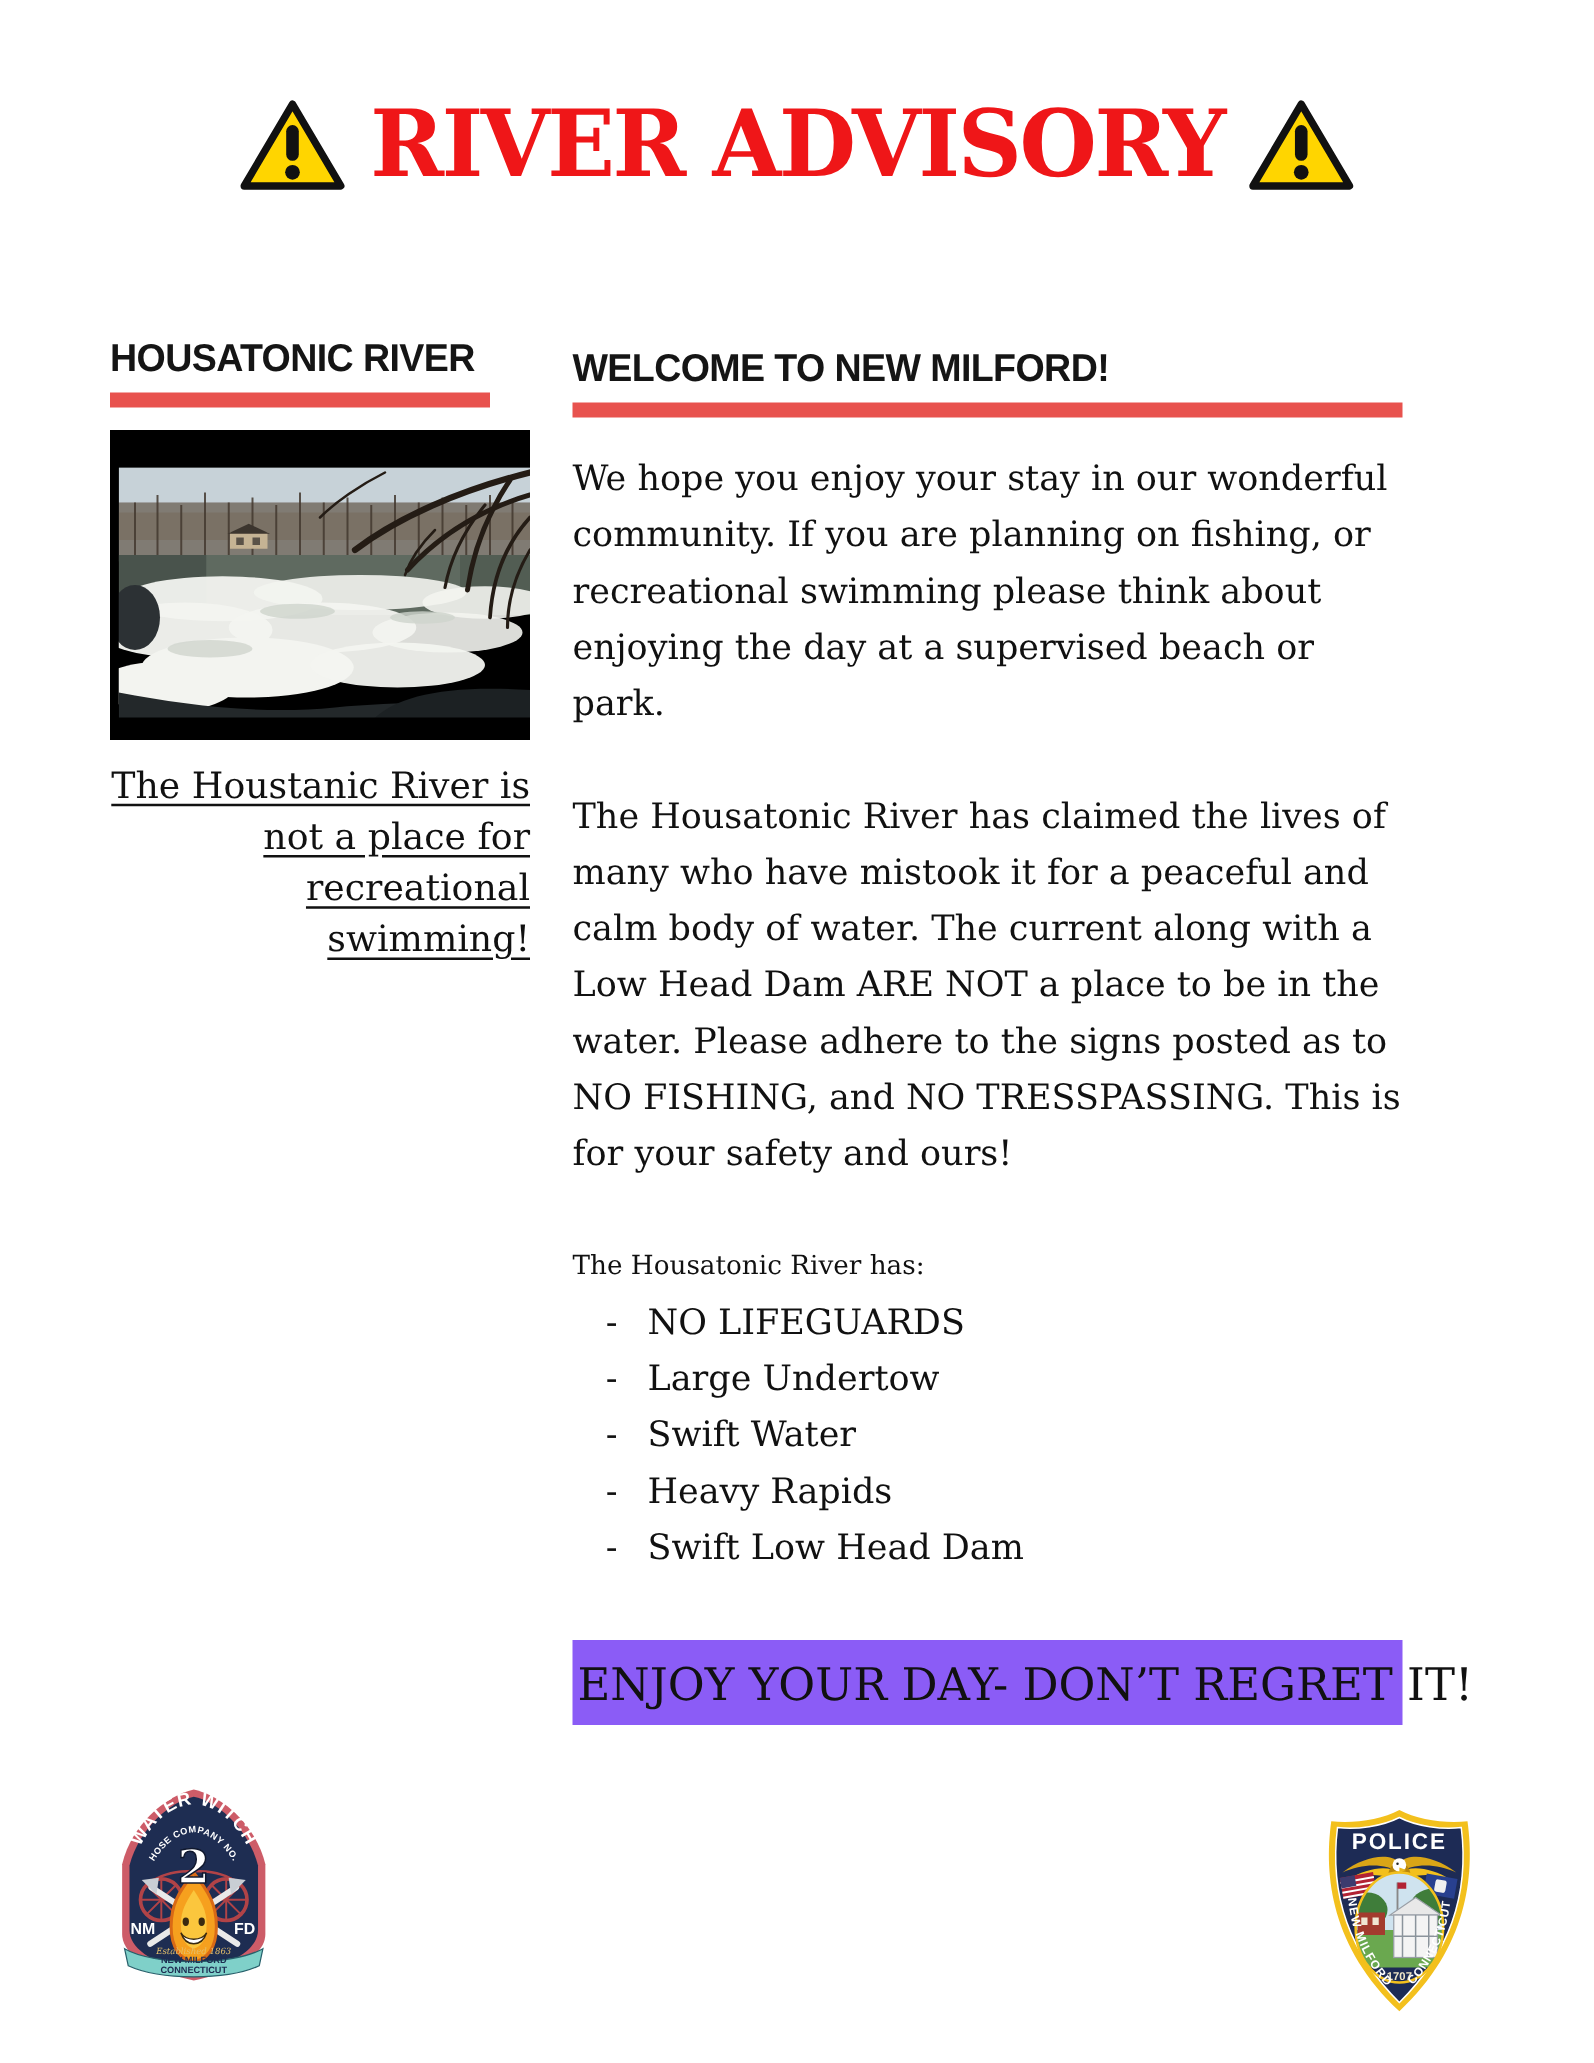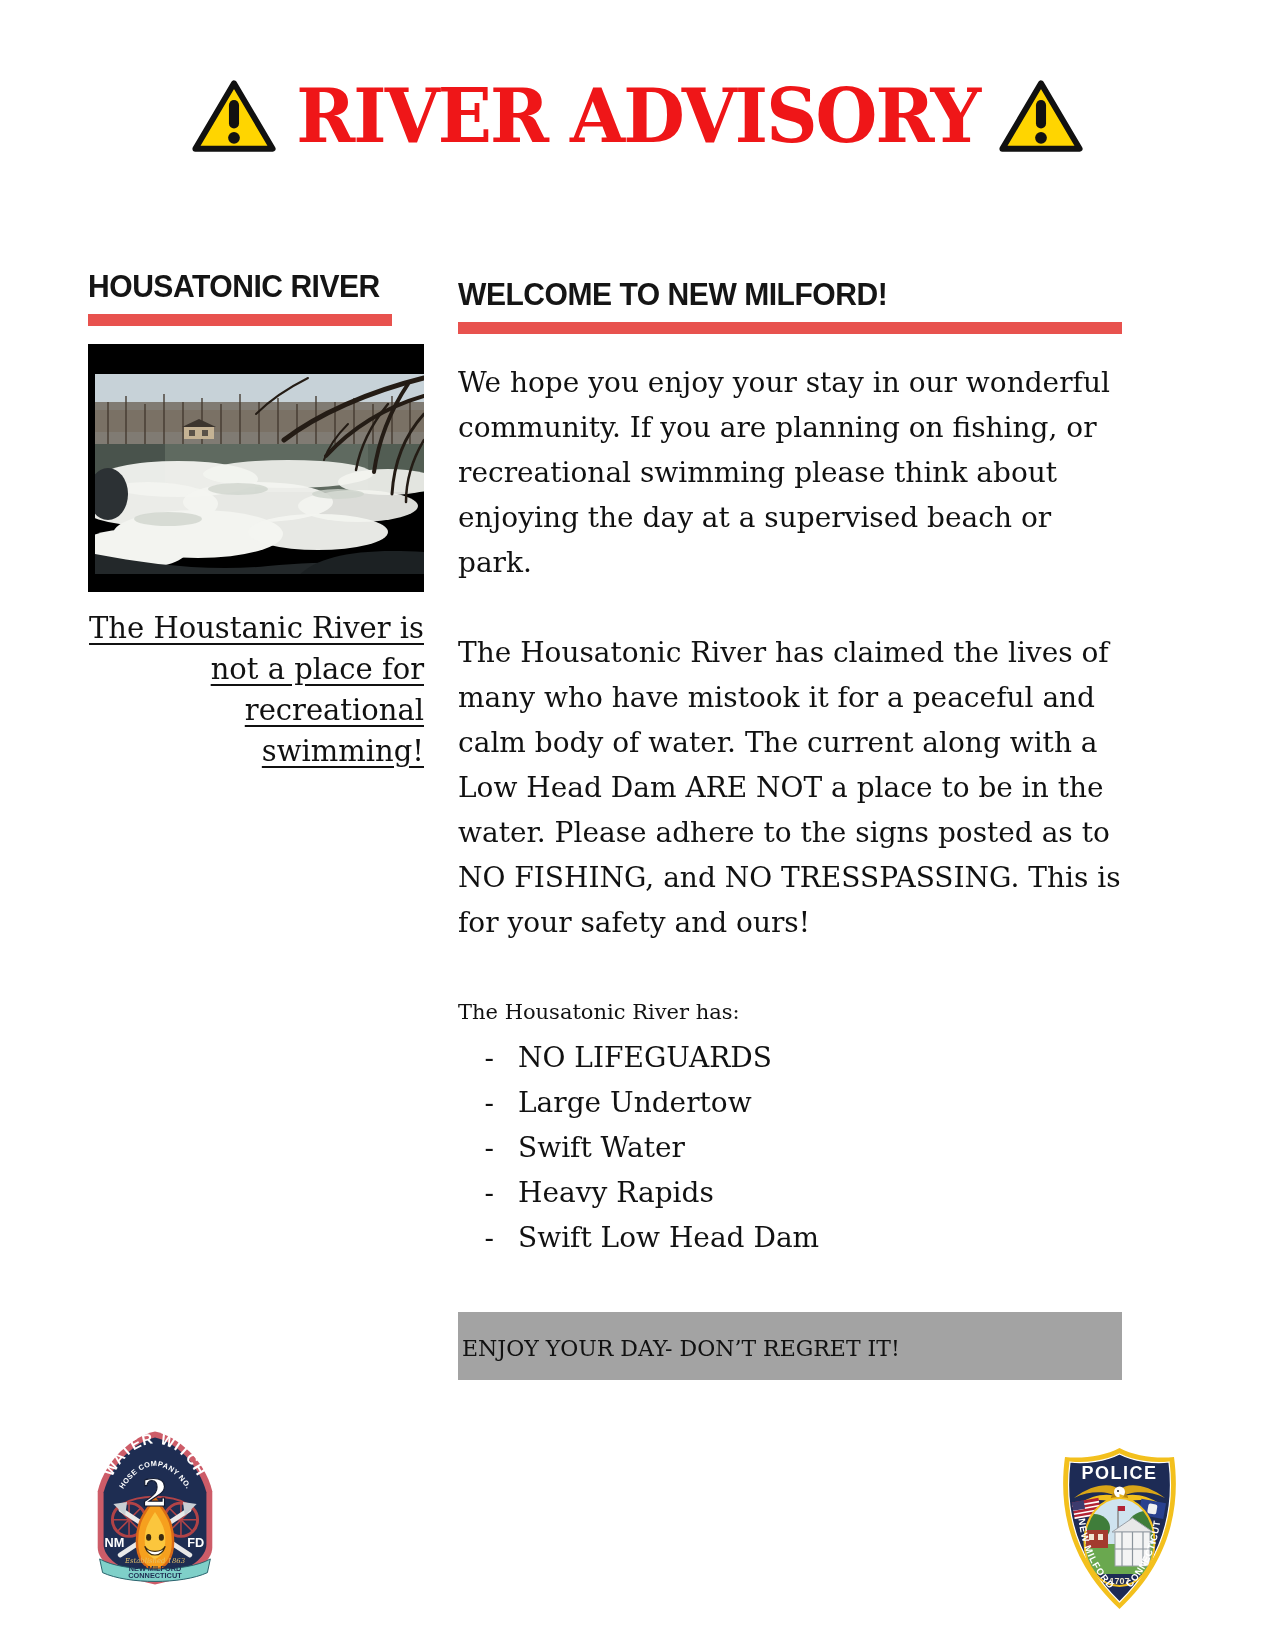--- a/index.html
+++ b/index.html
@@ -34,22 +34,22 @@
 
   
   .body-par{font-size:28px;line-height:45px;margin:0;}
   .par-1{margin-top:26px;}
   .par-2{margin-top:45px;}
   .list-intro{font-size:21px;line-height:45px;margin-top:45px;}
   .river-list{margin-top:0;}
   .river-item{display:flex;font-size:28px;line-height:45px;}
   .river-bullet{width:36px;text-align:right;flex:0 0 auto;}
   .river-label{margin-left:24px;}
-  .highlight-bar{margin-top:52px;background:#a3a3a3;padding:20px 12px 14px 4px;
-    font-size:22px;line-height:34px;white-space:nowrap;}
+  .highlight-bar{margin-top:52px;background:#8b5cf6;padding:20px 12px 14px 4px;
+    font-size:36px;line-height:34px;white-space:nowrap;}
 
   
   .badge-ww{position:absolute;left:84px;top:1428px;width:142px;height:160px;}
   .badge-police{position:absolute;left:1052px;top:1445px;width:135px;height:167px;}
 </style>
 </head>
 <body>
 
 <div class="page">
 

